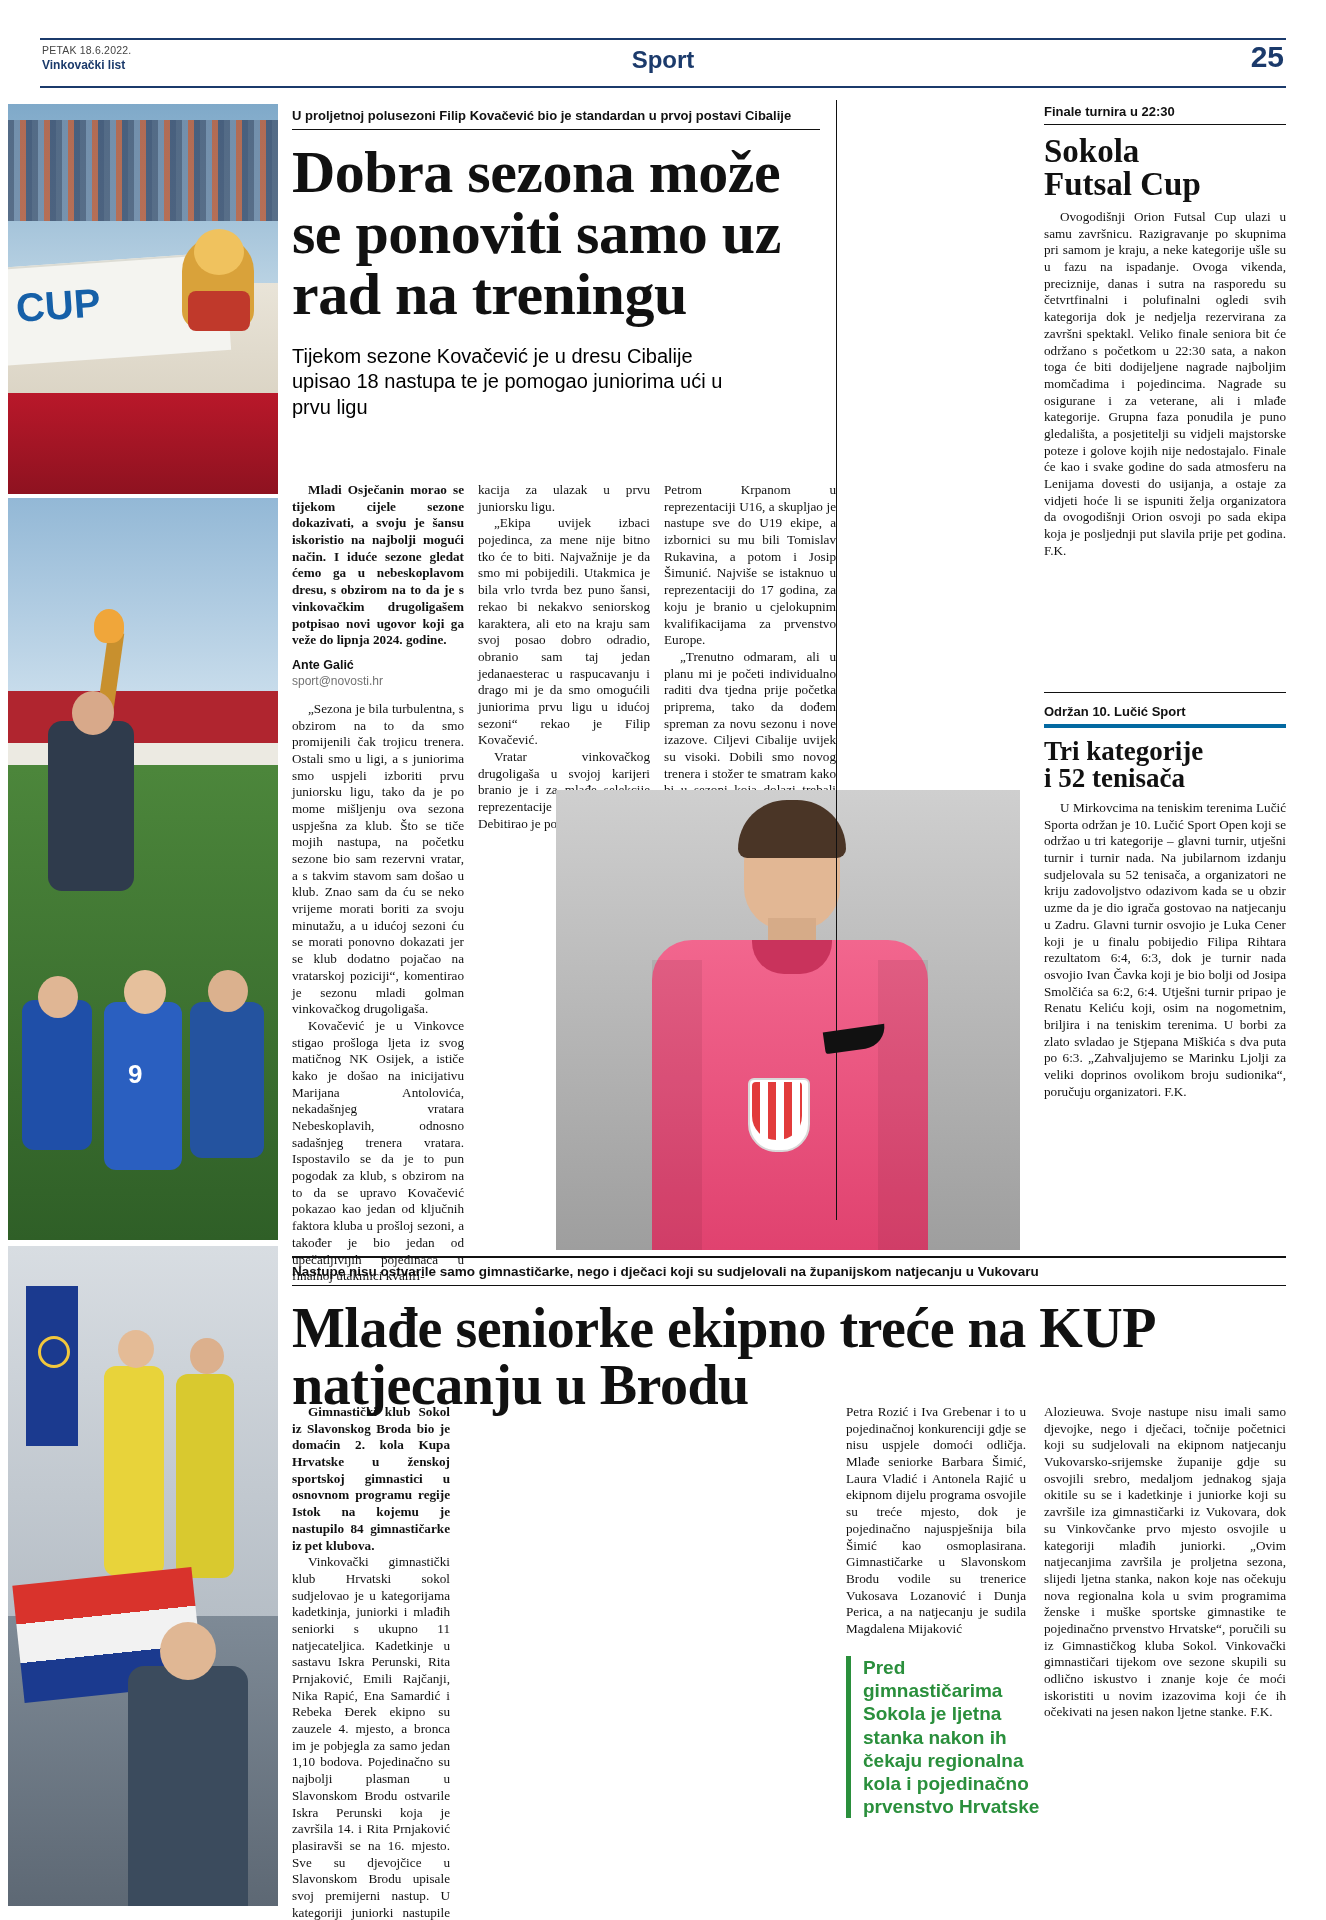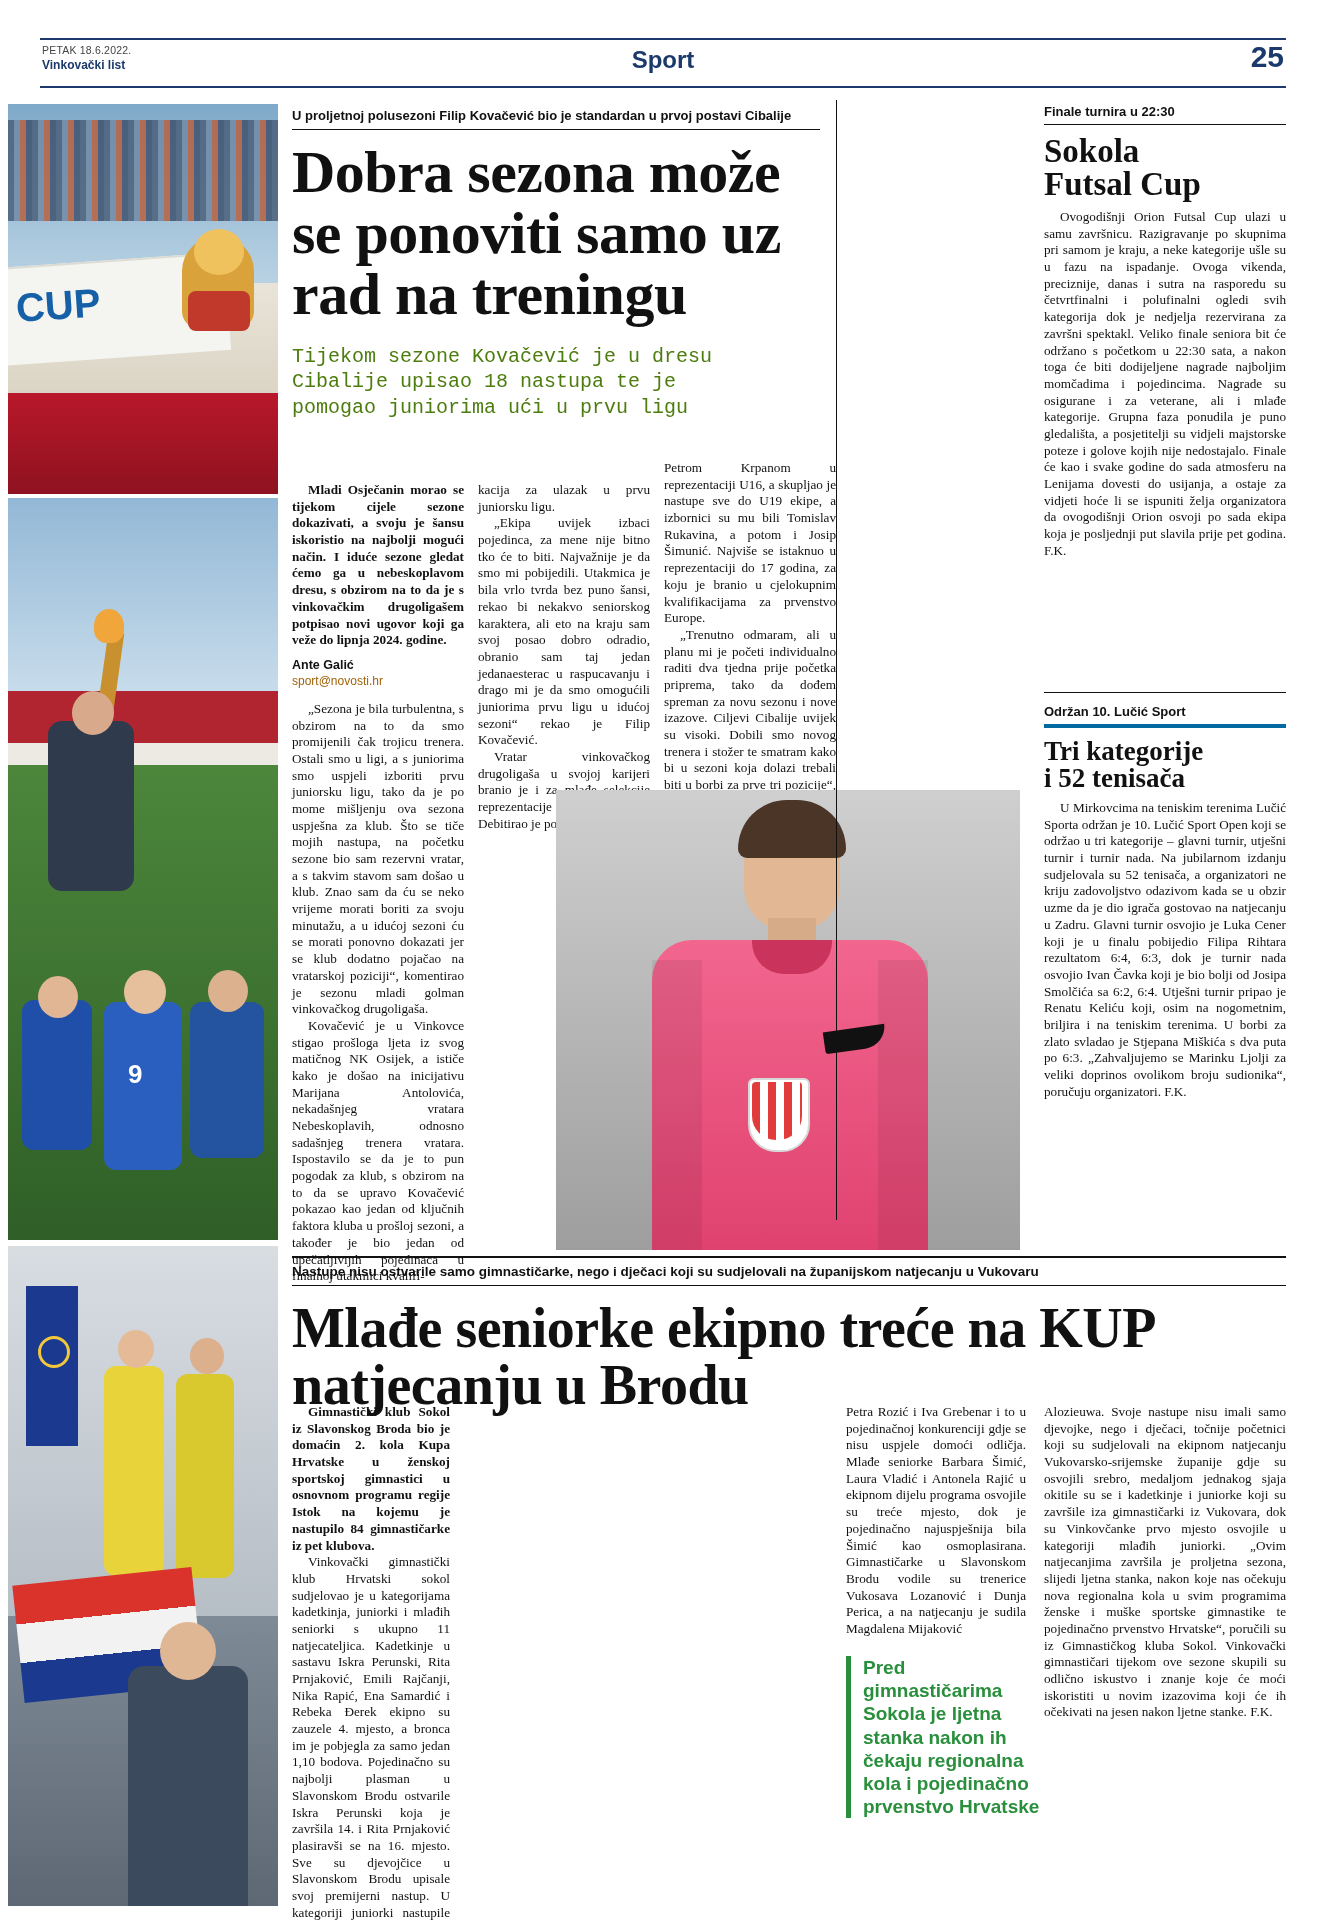--- a/index.html
+++ b/index.html
@@ -25,32 +25,32 @@
     font-family:"Liberation Sans",sans-serif;
     font-size:13.5px;font-weight:bold;color:#111;
     border-top:2px solid #111;border-bottom:1px solid #111;
     padding:4px 0 4px 0;
   }
   .headline{
     font-family:"Liberation Serif",serif;
     font-weight:bold;line-height:1.02;letter-spacing:-0.5px;color:#111;
   }
   .standfirst{
-    font-family:Liberation Mono, monospace;
-    font-size:20px;line-height:1.28;color:#4d7c0f;
+    font-family:Liberation Sans, sans-serif;
+    font-size:20px;line-height:1.28;color:#000000;
   }
   .body-col{
     font-size:13.2px;line-height:1.265;text-align:justify;
     color:#111;
     -webkit-hyphens:auto;hyphens:auto;
   }
   .body-col p{margin:0 0 0 0;text-indent:16px;}
   .body-col p.first{text-indent:16px;}
   .byline{font-family:"Liberation Sans",sans-serif;font-size:12.5px;font-weight:bold;margin-top:9px;}
-  .byline-mail{font-family:"Liberation Sans",sans-serif;font-size:12px;color:#a16207;}
+  .byline-mail{font-family:"Liberation Sans",sans-serif;font-size:12px;color:#737373;}
   .lead-bold{font-weight:bold;}
 
   
   .photo{position:absolute;overflow:hidden;background:#9fb6c8;}
   .rail-title{font-family:"Liberation Serif",serif;font-weight:bold;line-height:1.0;}
   .sub-head{font-family:"Liberation Sans",sans-serif;font-size:13px;font-weight:bold;}
 
   .pullquote{
     font-family:"Liberation Sans",sans-serif;
     font-size:19px;line-height:1.22;font-weight:bold;color:#2a8f3c;
@@ -124,21 +124,21 @@
     <p style="margin-top:12px;">„Sezona je bila turbulentna, s obzirom na to da smo promijenili čak trojicu trenera. Ostali smo u ligi, a s juniorima smo uspjeli izboriti prvu juniorsku ligu, tako da je po mome mišljenju ova sezona uspješna za klub. Što se tiče mojih nastupa, na početku sezone bio sam rezervni vratar, a s takvim stavom sam došao u klub. Znao sam da ću se neko vrijeme morati boriti za svoju minutažu, a u idućoj sezoni ću se morati ponovno dokazati jer se klub dodatno pojačao na vratarskoj poziciji“, komentirao je sezonu mladi golman vinkovačkog drugoligaša.</p>
     <p style="margin-top:0;">Kovačević je u Vinkovce stigao prošloga ljeta iz svog matičnog NK Osijek, a ističe kako je došao na inicijativu Marijana Antolovića, nekadašnjeg vratara Nebeskoplavih, odnosno sadašnjeg trenera vratara. Ispostavilo se da je to pun pogodak za klub, s obzirom na to da se upravo Kovačević pokazao kao jedan od ključnih faktora kluba u prošloj sezoni, a također je bio jedan od upečatljivijih pojedinaca u finalnoj utakmici kvalifi-</p>
   </div>
 
   <div class="body-col" style="position:absolute;left:478px;top:482px;width:172px;">
     <p style="text-indent:0;">kacija za ulazak u prvu juniorsku ligu.</p>
     <p>„Ekipa uvijek izbaci pojedinca, za mene nije bitno tko će to biti. Najvažnije je da smo mi pobijedili. Utakmica je bila vrlo tvrda bez puno šansi, rekao bi nekakvo seniorskog karaktera, ali eto na kraju sam svoj posao dobro odradio, obranio sam taj jedan jedanaesterac u raspucavanju i drago mi je da smo omogućili juniorima prvu ligu u idućoj sezoni“ rekao je Filip Kovačević.</p>
     <p>Vratar vinkovačkog drugoligaša u svojoj karijeri branio je i za mlađe selekcije reprezentacije Hrvatske. Debitirao je pod izbornikom</p>
   </div>
 
-  <div class="body-col" style="position:absolute;left:664px;top:460px;width:172px;">
+  <div class="body-col" style="position:absolute;left:664px;top:482px;width:172px;">
     <p style="text-indent:0;">Petrom Krpanom u reprezentaciji U16, a skupljao je nastupe sve do U19 ekipe, a izbornici su mu bili Tomislav Rukavina, a potom i Josip Šimunić. Najviše se istaknuo u reprezentaciji do 17 godina, za koju je branio u cjelokupnim kvalifikacijama za prvenstvo Europe.</p>
     <p>„Trenutno odmaram, ali u planu mi je početi individualno raditi dva tjedna prije početka priprema, tako da dođem spreman za novu sezonu i nove izazove. Ciljevi Cibalije uvijek su visoki. Dobili smo novog trenera i stožer te smatram kako bi u sezoni koja dolazi trebali biti u borbi za prve tri pozicije“, zaključio je vratar Kovačević. Početak priprema najavljen je za 7. srpnja, a Nebeskoplave će u novu drugoligašku sezonu povesti novi trener Tomislav Radotić.</p>
   </div>
 
   <div class="photo" style="left:556px;top:790px;width:464px;height:460px;">
     <div style="position:absolute;left:0;top:0;width:100%;height:100%;background:linear-gradient(#cfcfcf,#9e9e9e);"></div>
 
     <div style="position:absolute;left:188px;top:24px;width:96px;height:116px;background:#e2b794;border-radius:48px 48px 42px 42px;"></div>
     <div style="position:absolute;left:182px;top:10px;width:108px;height:58px;background:#4a3526;border-radius:54px 54px 10px 10px;"></div>
 

